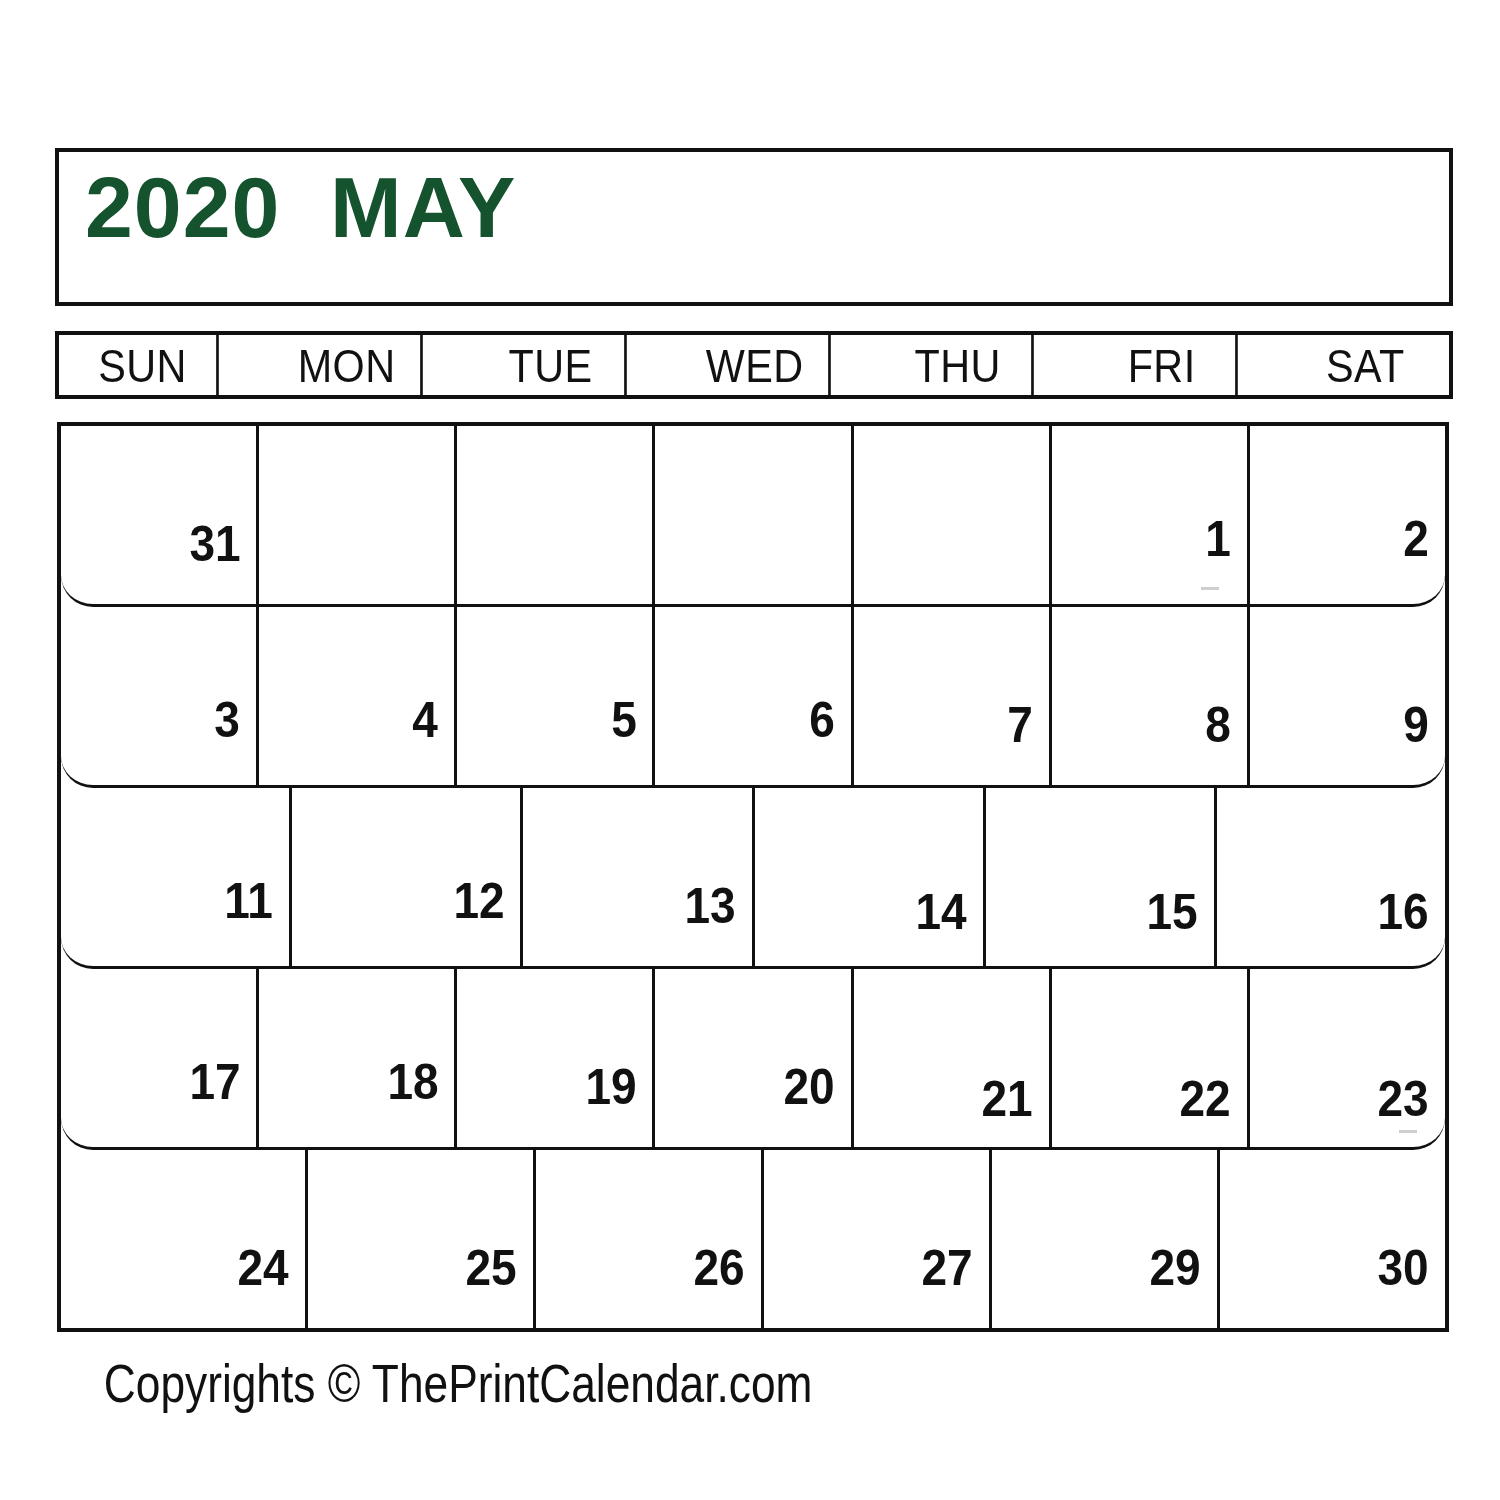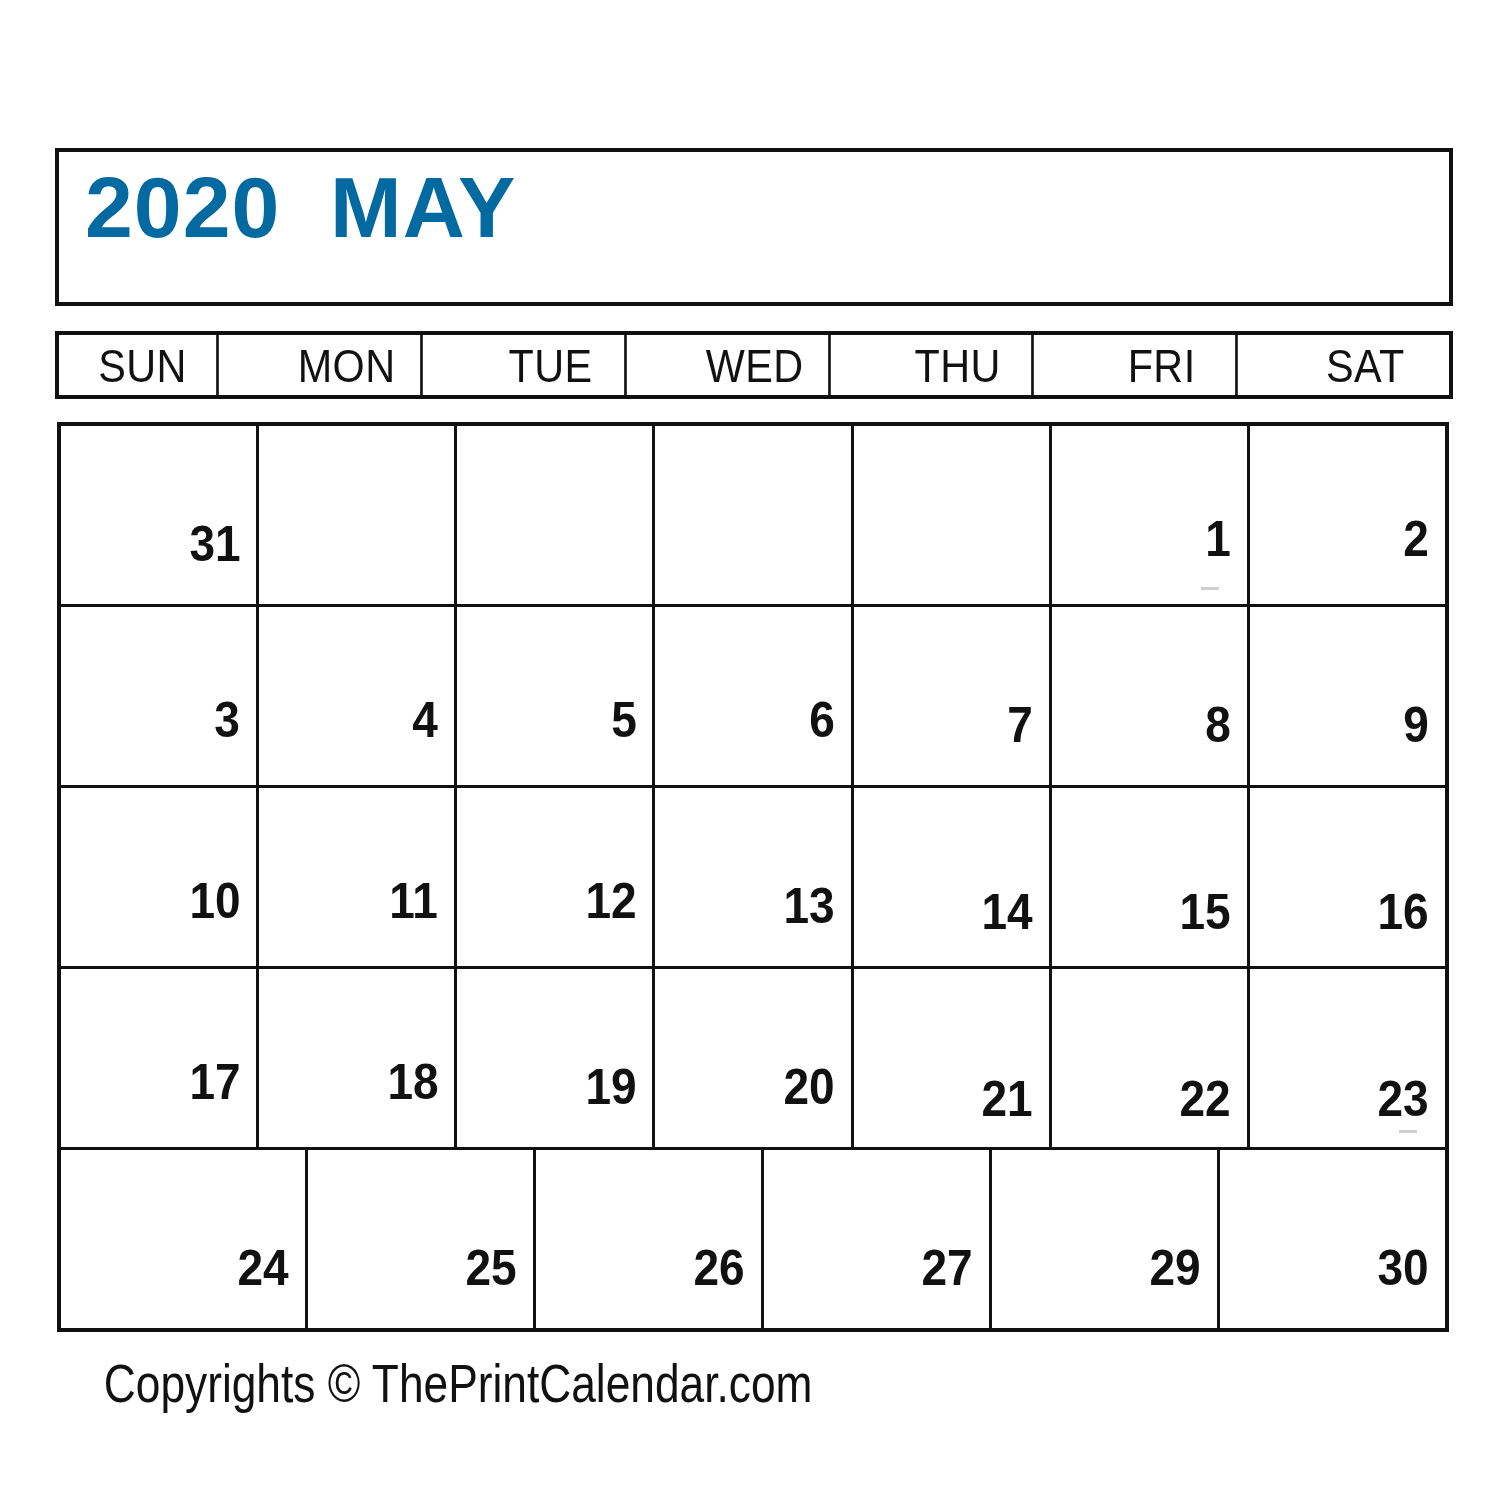--- a/index.html
+++ b/index.html
@@ -35,21 +35,21 @@
   }
   .title-text {
     position: absolute;
     left: 26px;
     top: 12px;
     font-size: 86px;
     font-weight: 700;
     letter-spacing: 1px;
     line-height: 1;
     white-space: pre;
-    color: #0369a1;
+    color: #14532d;
   }
 
   
   .weekday-row {
     position: absolute;
     left: 55px;
     top: 331px;
     width: 1398px;
     height: 68px;
     display: flex;
@@ -87,20 +87,21 @@
     border: 4px solid #111111;
     background: #ffffff;
     display: flex;
     flex-direction: column;
   }
   .week-row {
     flex: 1 1 0;
     display: flex;
     box-sizing: border-box;
     border-bottom: 3px solid #111111;
+    border-radius: 32px;
   }
   .week-row:last-child {
     border-bottom: none;
     padding-left: 19px;
   }
   .day-cell {
     flex: 1 1 0;
     box-sizing: border-box;
     border-right: 3px solid #111111;
     position: relative;
@@ -228,23 +229,20 @@
         </div>
         <div class="day-cell lvl1">
           <span class="day-num">8</span>
         </div>
         <div class="day-cell lvl1">
           <span class="day-num">9</span>
         </div>
       </div>
       <div class="week-row">
         <div class="day-cell lvl0">
-          <span class="day-num">10</span>
-        </div>
-        <div class="day-cell lvl0">
           <span class="day-num">11</span>
         </div>
         <div class="day-cell lvl0">
           <span class="day-num">12</span>
         </div>
         <div class="day-cell lvl1">
           <span class="day-num">13</span>
         </div>
         <div class="day-cell lvl2">
           <span class="day-num">14</span>

